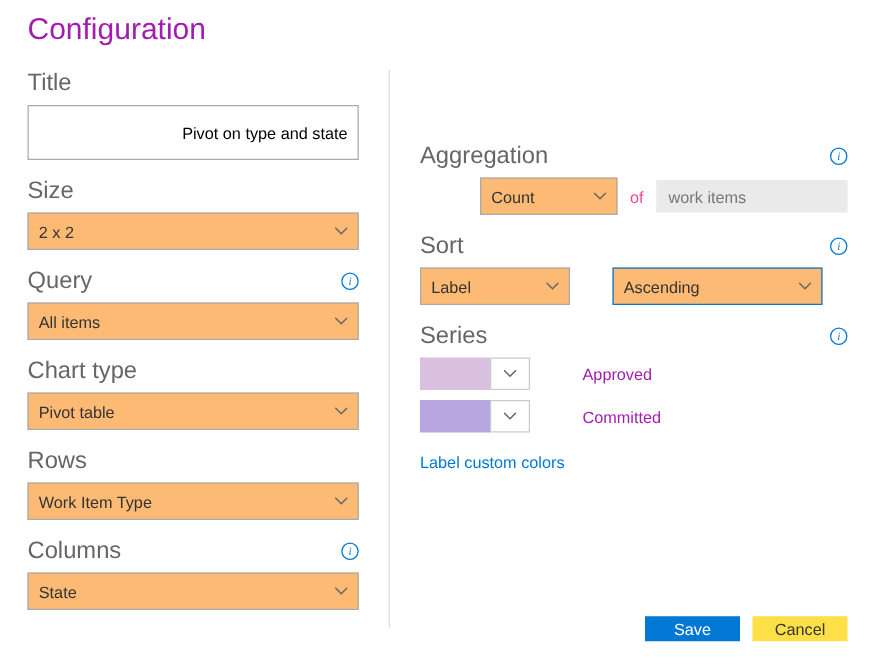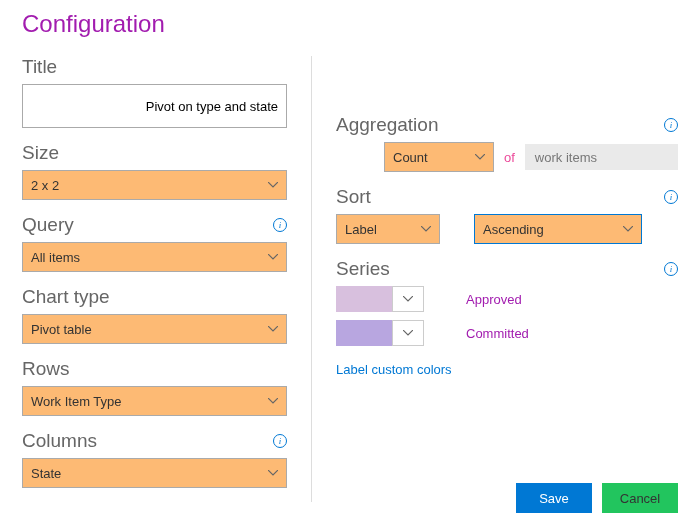--- a/index.html
+++ b/index.html
@@ -102,21 +102,21 @@
     display: flex;
     align-items: center;
     padding: 0 10px;
     color: #777;
     font-size: 13px;
   }
   .sort-row {
     display: flex;
     gap: 34px;
   }
-  .sort-row .select { width: 104px; }
+  .sort-row .select { width: 120px; }
   .sort-row .select:last-child { width: 168px; }
   .series-row {
     display: flex;
     align-items: center;
     gap: 42px;
     margin-bottom: 8px;
   }
   .swatch-wrap { display: flex; align-items: center; }
   .swatch {
     width: 56px;
@@ -142,31 +142,31 @@
   }
   .footer {
     position: absolute;
     right: 22px;
     bottom: 18px;
     display: flex;
     gap: 10px;
   }
   .btn {
     min-width: 76px;
-    height: 30px;
+    height: 20px;
     border: none;
     font-size: 13px;
     font-family: inherit;
     cursor: pointer;
     display: flex;
     align-items: center;
     justify-content: center;
   }
   .btn-primary { background: #0078d4; color: #fff; }
-  .btn-secondary { background: #22c55e; color: #333; }
+  .btn-secondary { background: #fde047; color: #333; }
   .col-right .first-field { margin-top: 58px; }
 </style>
 </head>
 <body>
 
 <h1 class="page-title">Configuration</h1>
 
 <div class="cols">
 
   <div class="col-left">

